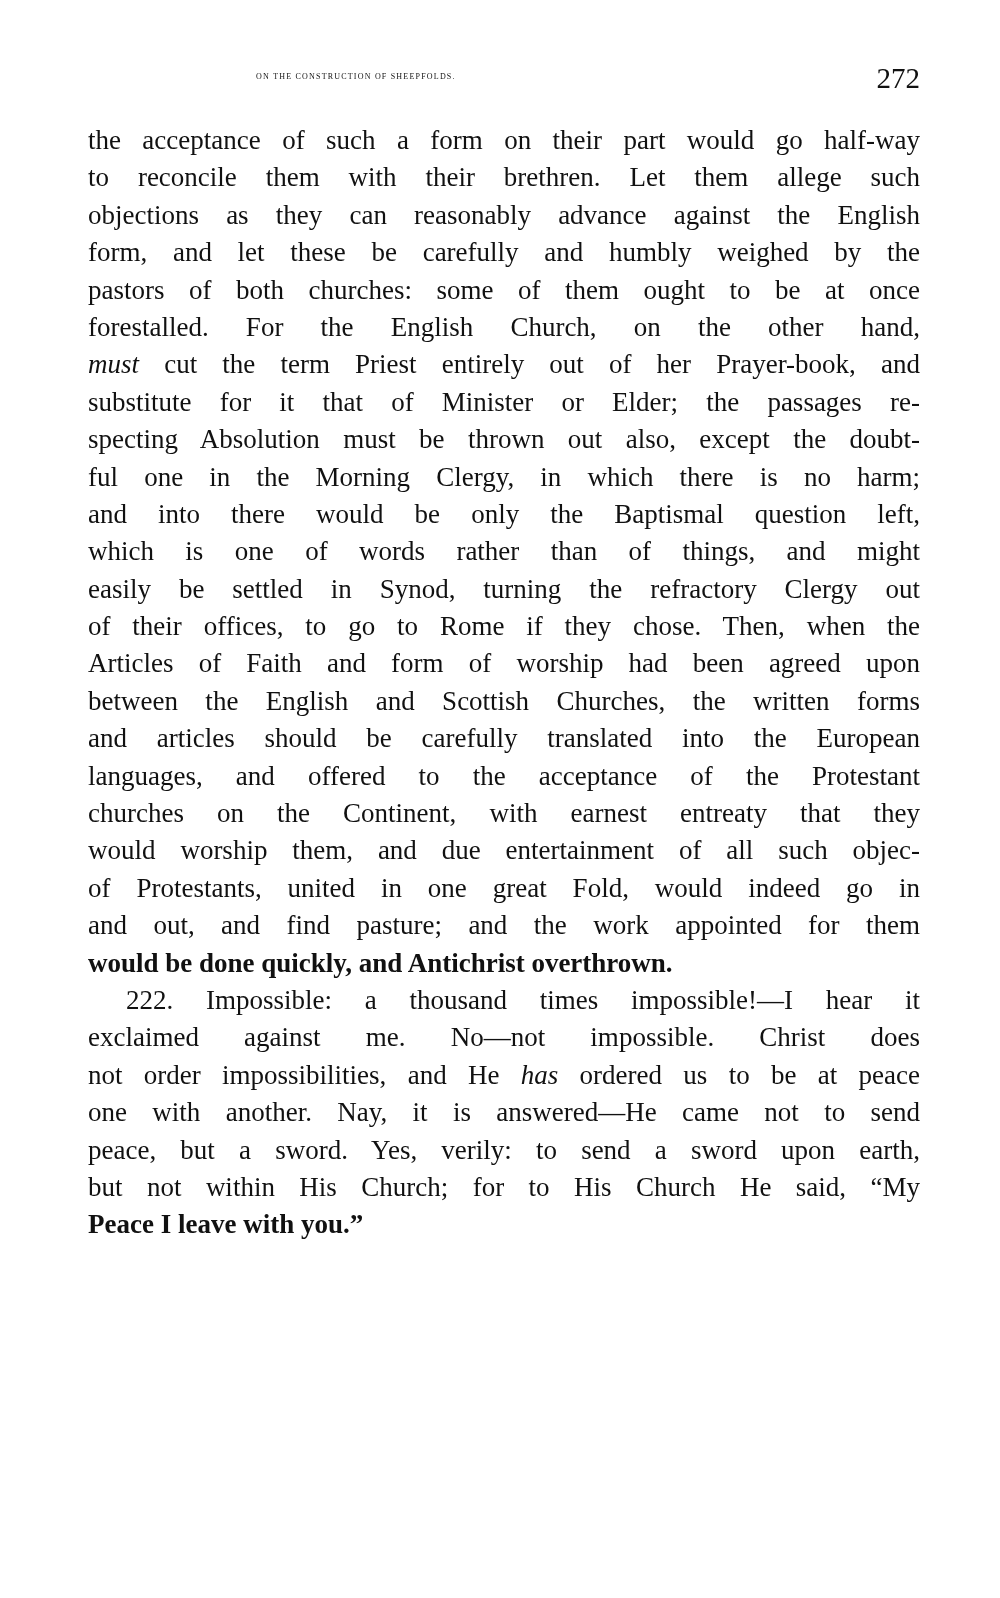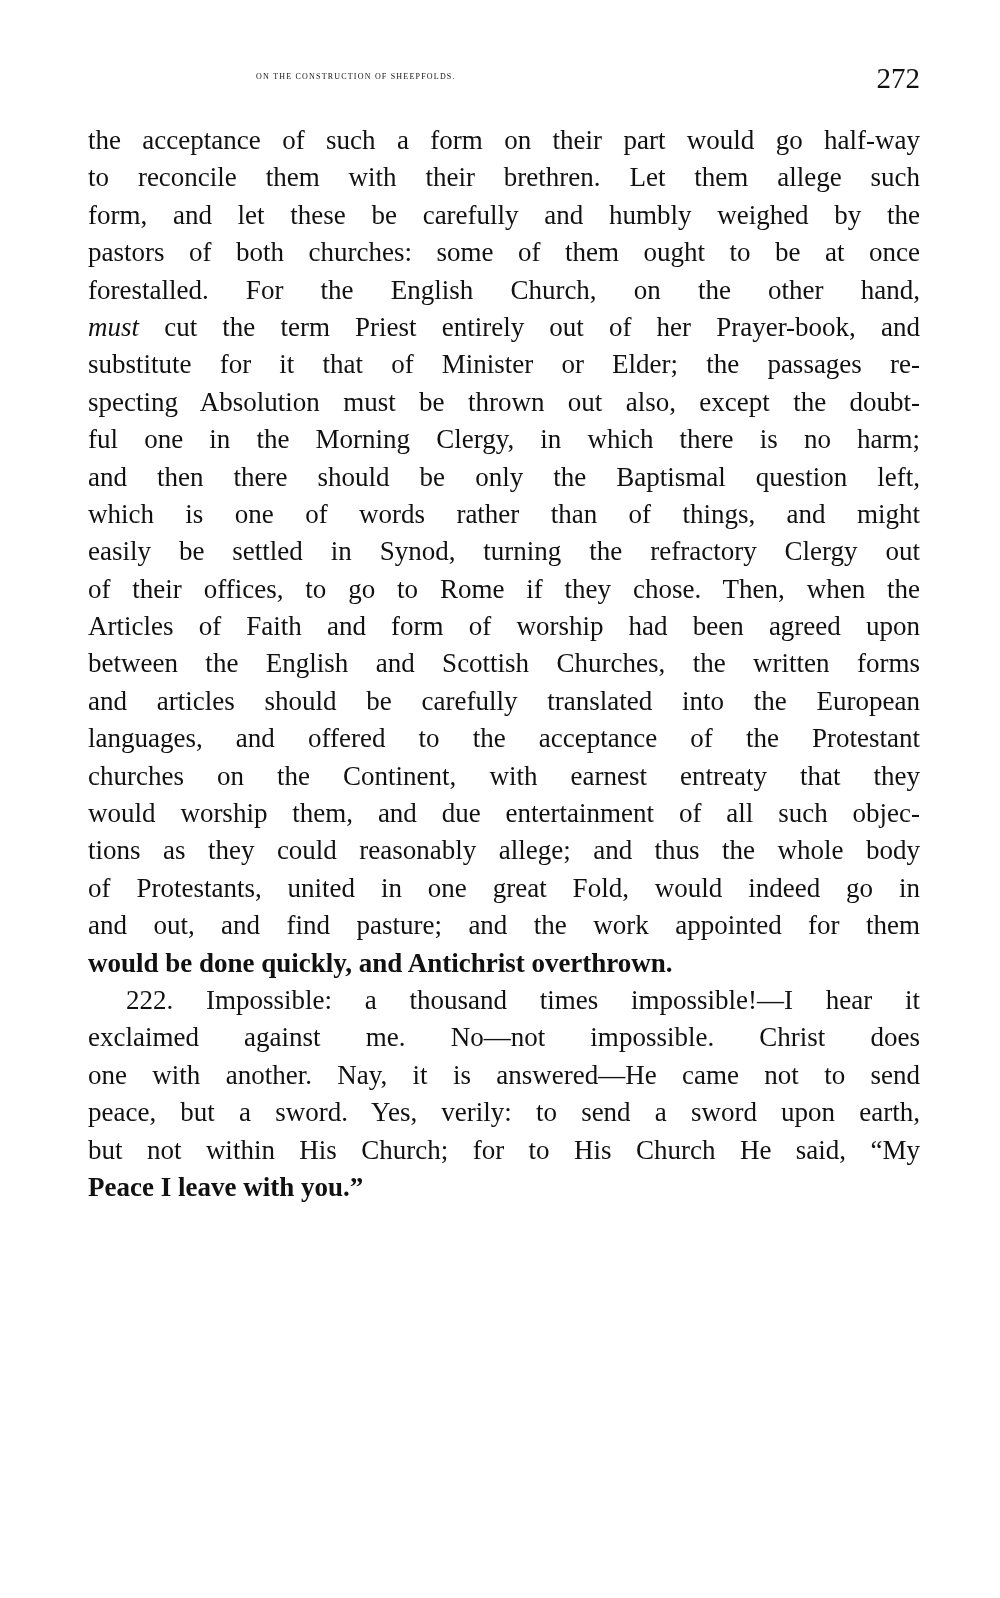--- a/index.html
+++ b/index.html
@@ -70,43 +70,44 @@
 
 <div class="running-head">
   <span class="running-title">ON THE CONSTRUCTION OF SHEEPFOLDS.</span>
   <span class="page-number">272</span>
 </div>
 
 <div class="body-text">
   <div>
     <span class="line">the acceptance of such a form on their part would go half-way</span>
     <span class="line">to reconcile them with their brethren.  Let them allege such</span>
+    <span class="line">objections as they can reasonably advance against the English</span>
     <span class="line">form, and let these be carefully and humbly weighed by the</span>
     <span class="line">pastors of both churches: some of them ought to be at once</span>
     <span class="line">forestalled.  For the English Church, on the other hand,</span>
     <span class="line"><span class="word-it">must</span><span> cut the term Priest entirely out of her Prayer-book, and</span></span>
     <span class="line">substitute for it that of Minister or Elder; the passages re-</span>
     <span class="line">specting Absolution must be thrown out also, except the doubt-</span>
     <span class="line">ful one in the Morning Clergy, in which there is no harm;</span>
-    <span class="line">and then there should be only the Baptismal question left,</span>
+    <span class="line">and into there would be only the Baptismal question left,</span>
     <span class="line">which is one of words rather than of things, and might</span>
     <span class="line">easily be settled in Synod, turning the refractory Clergy out</span>
     <span class="line">of their offices, to go to Rome if they chose.  Then, when the</span>
     <span class="line">Articles of Faith and form of worship had been agreed upon</span>
     <span class="line">between the English and Scottish Churches, the written forms</span>
     <span class="line">and articles should be carefully translated into the European</span>
     <span class="line">languages, and offered to the acceptance of the Protestant</span>
     <span class="line">churches on the Continent, with earnest entreaty that they</span>
     <span class="line">would worship them, and due entertainment of all such objec-</span>
-    <span class="line">tions as they could reasonably allege; and thus the whole body</span>
     <span class="line">of Protestants, united in one great Fold, would indeed go in</span>
     <span class="line">and out, and find pasture; and the work appointed for them</span>
     <span class="line last">would be done quickly, and Antichrist overthrown.</span>
   </div>
   <div>
     <span class="line indent">222. Impossible: a thousand times impossible!—I hear it</span>
     <span class="line">exclaimed against me.  No—not impossible.  Christ does</span>
+    <span class="line"><span>not order impossibilities, and He </span><span class="word-it">has</span><span> ordered us to be at peace</span></span>
     <span class="line">one with another.  Nay, it is answered—He came not to send</span>
     <span class="line">peace, but a sword.  Yes, verily: to send a sword upon earth,</span>
     <span class="line">but not within His Church; for to His Church He said, “My</span>
     <span class="line last">Peace I leave with you.”</span>
   </div>
 </div>
 
 </body></html>

